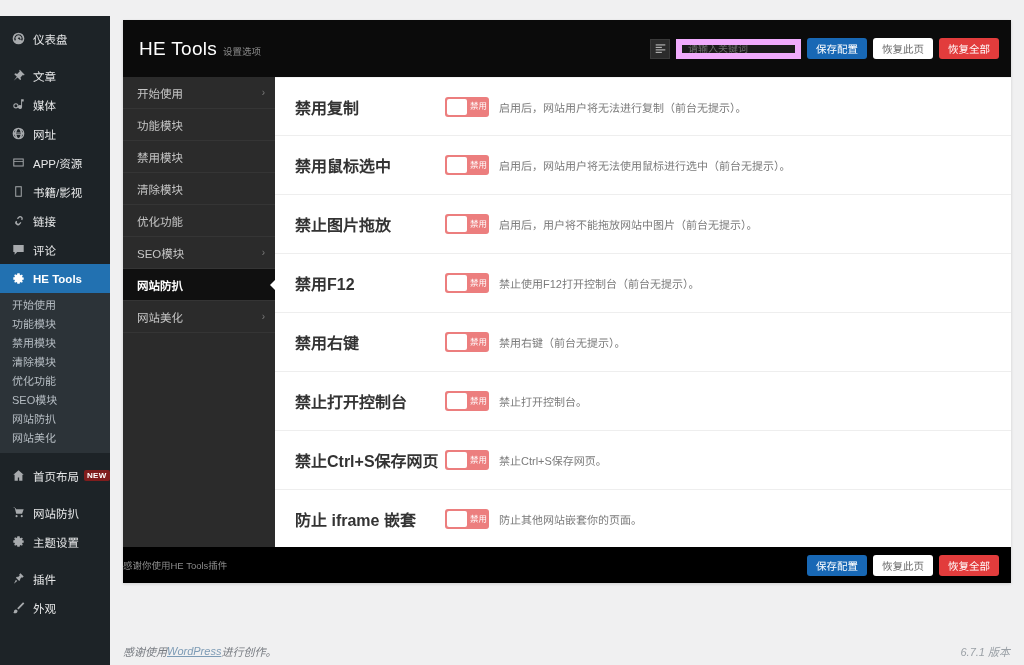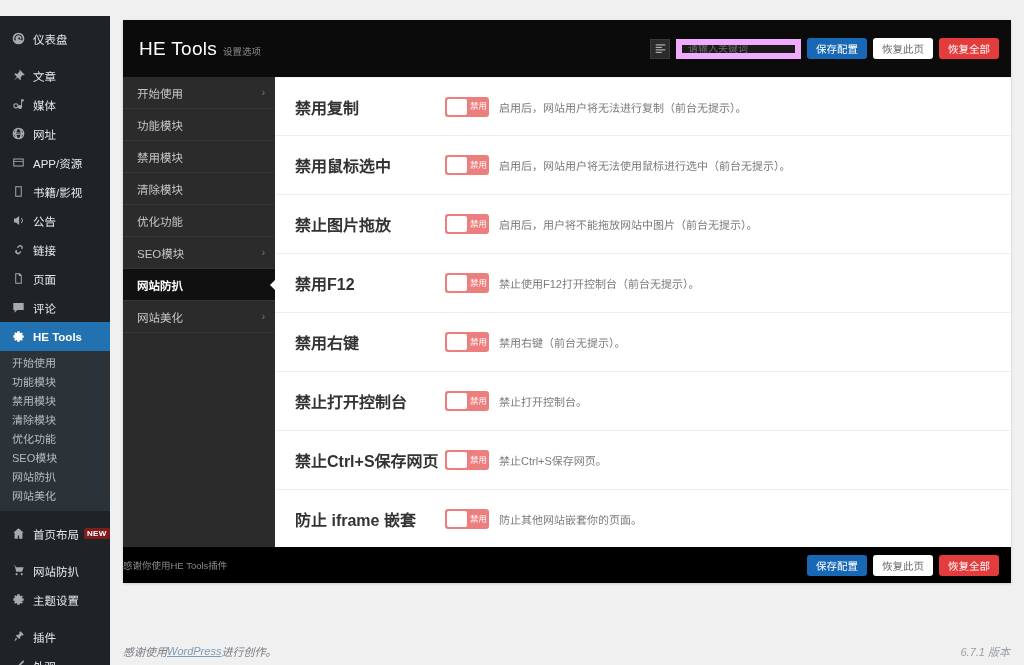--- a/index.html
+++ b/index.html
@@ -316,46 +316,30 @@
 
   <div class="wp-menu-item">
     <span class="wp-ico">
       <svg width="13" height="13" viewBox="0 0 20 20" fill="currentColor">
           <path d="M5 2h10v16H5V2zm1.5 1.5v13h7v-13h-7z"></path>
         </svg>
     </span>
     <span>书籍/影视</span>
   </div>
 
-  <div class="wp-menu-item">
-    <span class="wp-ico">
-      <svg width="13" height="13" viewBox="0 0 20 20" fill="currentColor">
-          <path d="M3 7v6h3l5 4V3L6 7H3zm11.5-1.2a5 5 0 010 8.4l-.8-1.3a3.5 3.5 0 000-5.8l.8-1.3z"></path>
-        </svg>
-    </span>
-    <span>公告</span>
-  </div>
 
   <div class="wp-menu-item">
     <span class="wp-ico">
       <svg width="13" height="13" viewBox="0 0 20 20" fill="currentColor">
           <path d="M12.5 3a4 4 0 013 6.8l-1.4-1.4a2 2 0 00-2.8-2.8L9 7.9 7.6 6.5l2-2A4 4 0 0112.5 3zM6.5 10.3l1.4 1.4a2 2 0 002.8 2.8l2.3-2.3 1.4 1.4-2 2a4 4 0 11-5.9-5.3z"></path>
         </svg>
     </span>
     <span>链接</span>
   </div>
 
-  <div class="wp-menu-item">
-    <span class="wp-ico">
-      <svg width="13" height="13" viewBox="0 0 20 20" fill="currentColor">
-          <path d="M5 2h7l3 3v13H5V2zm1.5 1.5v13h7V6h-3V3.5H6.5z"></path>
-        </svg>
-    </span>
-    <span>页面</span>
-  </div>
 
   <div class="wp-menu-item">
     <span class="wp-ico">
       <svg width="13" height="13" viewBox="0 0 20 20" fill="currentColor">
           <path d="M2 3h16v11H8l-4 4v-4H2V3z"></path>
         </svg>
     </span>
     <span>评论</span>
   </div>
 

